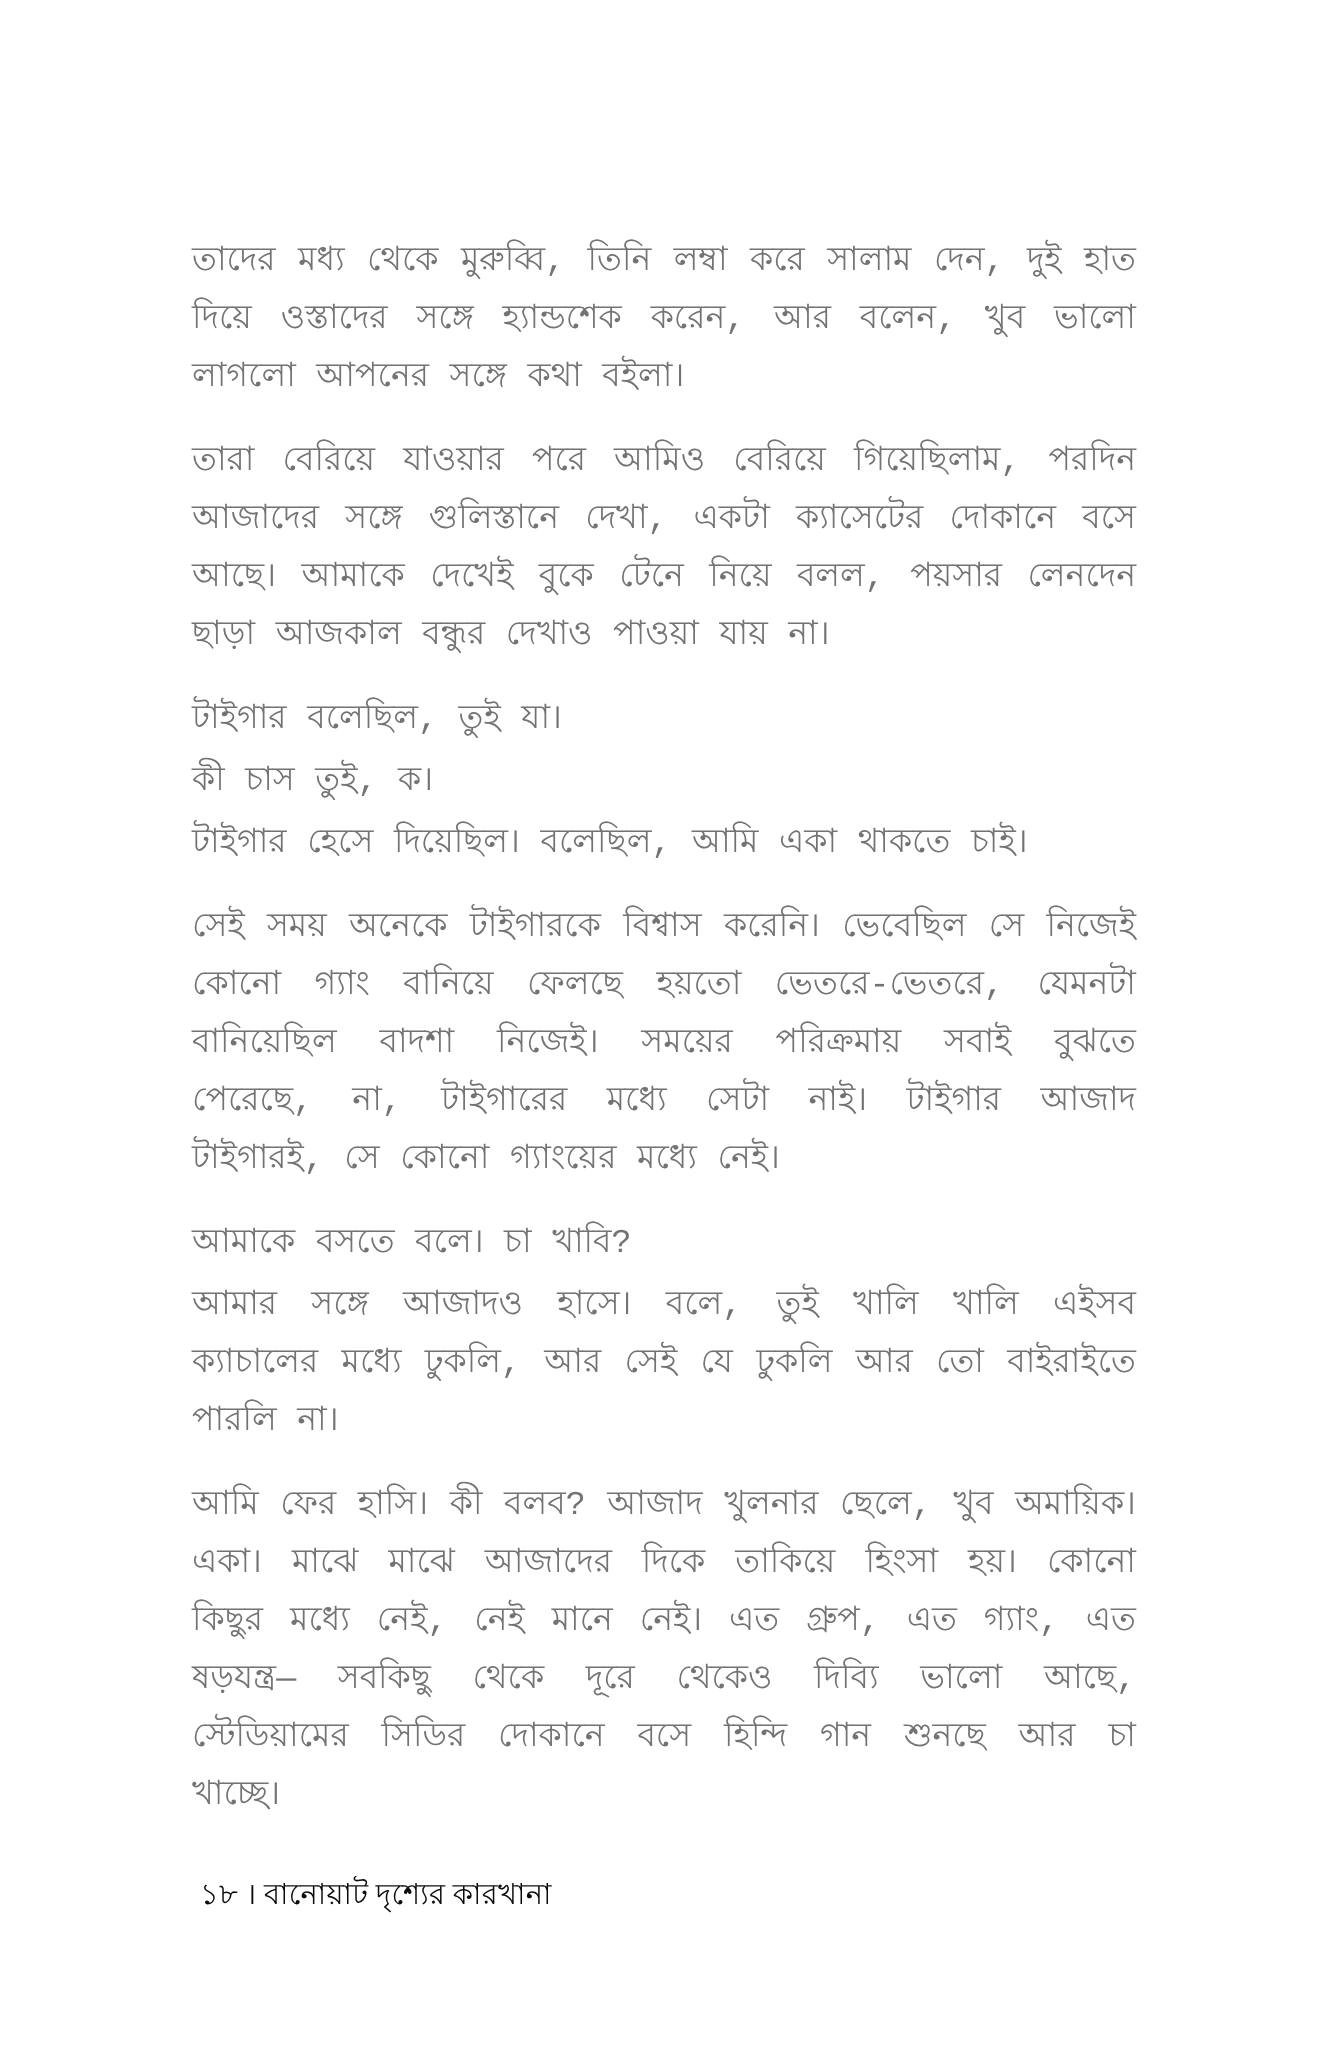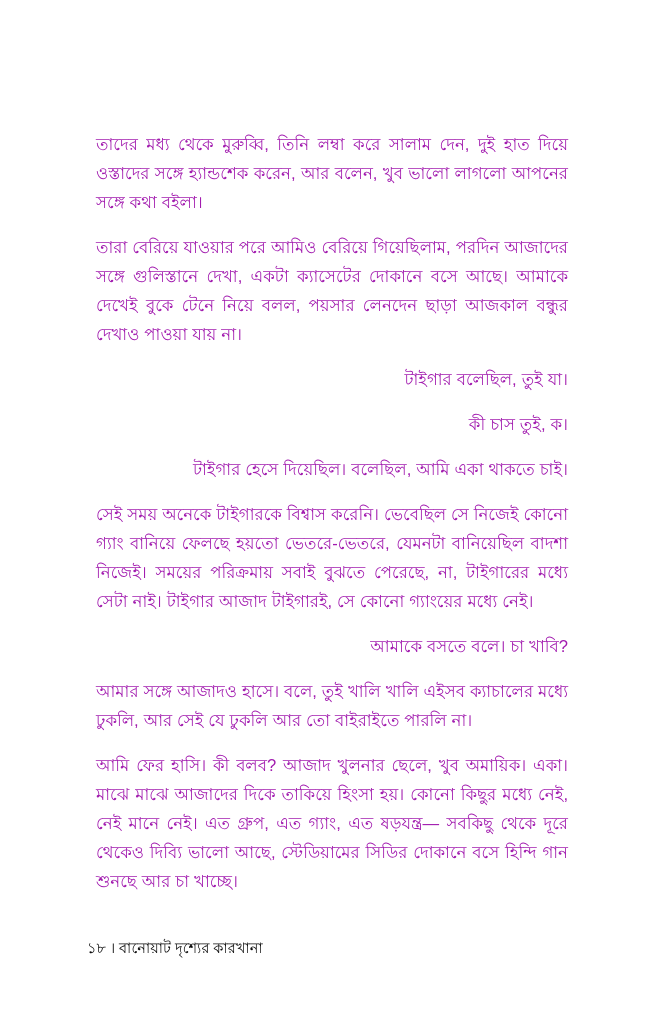--- a/index.html
+++ b/index.html
@@ -20,44 +20,44 @@
     overflow: hidden;
     box-sizing: border-box;
   }
   .text-column {
     position: absolute;
     left: 96px;
     top: 114px;
     width: 472px;
   }
   .para {
-    margin: 16px 0 13px 0;
+    margin: 2px 0 13px 0;
     padding: 0;
     font-size: 16.6px;
     line-height: 29px;
     text-align: justify;
     text-justify: inter-word;
     word-spacing: 0.02em;
-    color: #a21caf;
-    font-family: Liberation Sans, sans-serif;
+    color: #737373;
+    font-family: Liberation Mono, monospace;
   }
   
   .para.short {
-    text-align: right;
+    text-align: left;
   }
   
   .para.tight {
     margin-bottom: 1px;
   }
   .para.tight-last {
     margin-bottom: 13px;
   }
   .footer {
     position: absolute;
-    left: 87px;
+    left: 100px;
     top: 938px;
     font-size: 14.5px;
     line-height: 20px;
     color: #0b0b0b;
     letter-spacing: 0.01em;
     white-space: nowrap;
     font-family: "Liberation Serif", "DejaVu Serif", serif;
   }
 </style>
 </head>

